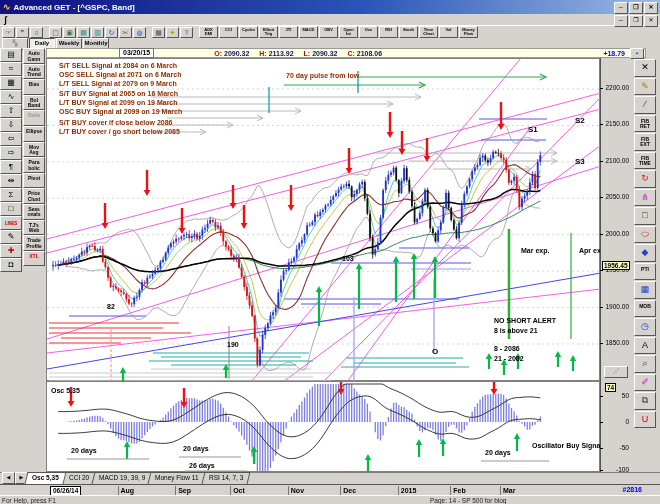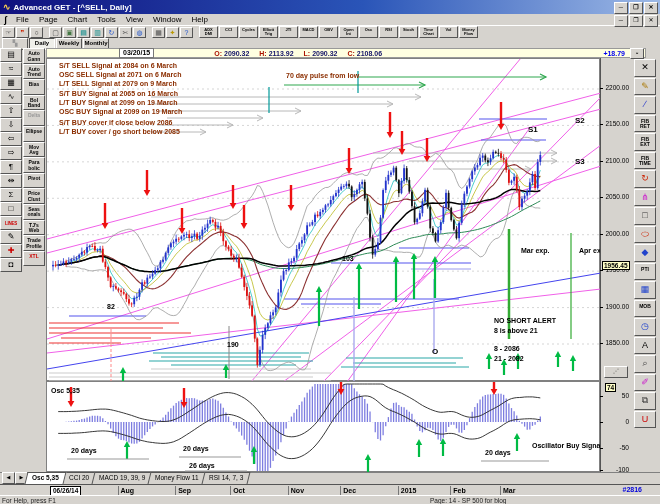--- a/index.html
+++ b/index.html
@@ -71,38 +71,29 @@
   #status-right{position:absolute;left:430px;top:1px;}
   svg{position:absolute;left:0;top:0;}
   svg text{font-family:"Liberation Sans",sans-serif;}
 </style>
 </head>
 <body>
 
 <div id="app">
   <div id="titlebar" class="abs">
     <span class="app-ic">∿</span>
-    <span>Advanced GET - [^SELL, Daily]</span>
+    <span>Advanced GET - [^GSPC, Band]</span>
     <span class="winbtns" id="winbtns-app">
         <span class="winbtn">─</span>
         <span class="winbtn">❐</span>
         <span class="winbtn">✕</span>
       </span>
   </div>
   <div id="menubar" class="abs">
     <span class="child-ic">ʃ</span>
-    <span id="menu-items" style="display:flex;">
-        <span class="menu-item">File</span>
-        <span class="menu-item">Page</span>
-        <span class="menu-item">Chart</span>
-        <span class="menu-item">Tools</span>
-        <span class="menu-item">View</span>
-        <span class="menu-item">Window</span>
-        <span class="menu-item">Help</span>
-      </span>
     <span class="winbtns" id="winbtns-child" style="top:1px;">
         <span class="winbtn">─</span>
         <span class="winbtn">❐</span>
         <span class="winbtn">✕</span>
       </span>
   </div>
   <div id="toolbar" class="abs">
       <span class="tbtn" style="color: rgb(51, 51, 51);">☞</span>
       <span class="tbtn" style="color: rgb(204, 34, 0);">❞</span>
       <span class="tbtn" style="color: rgb(51, 51, 51);">○</span>

